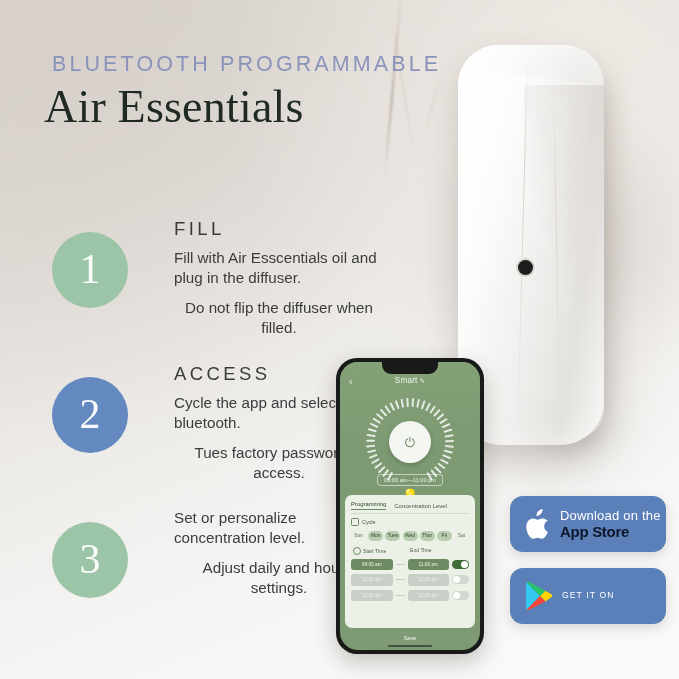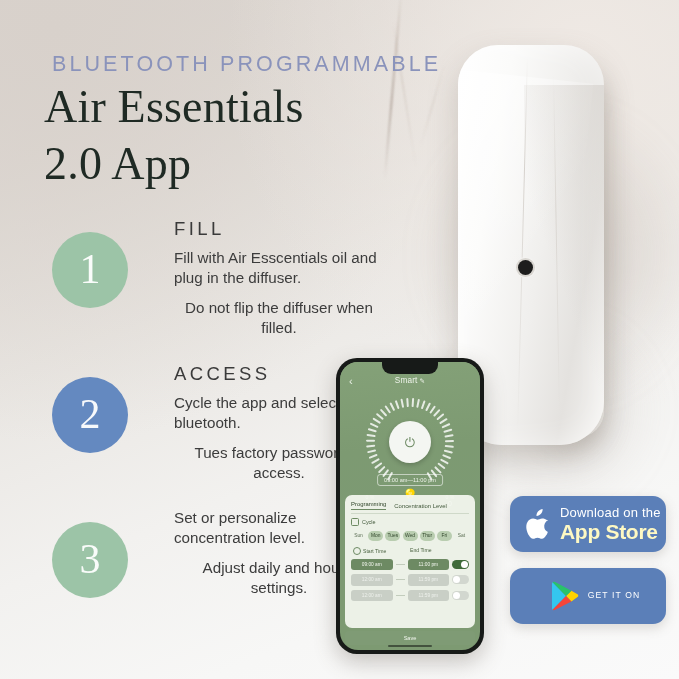--- a/index.html
+++ b/index.html
@@ -149,24 +149,24 @@
     background:linear-gradient(180deg,rgba(210,205,199,0),rgba(200,194,187,.5) 40%,rgba(210,205,199,0));
     transform:rotate(-1deg);}
   .sensor{position:absolute;left:66px;top:215px;width:15px;height:15px;border-radius:50%;
     background:#1d1d1d;box-shadow:0 0 0 2px #d9d6d1, 0 0 0 3px #f4f3f1;}
 
   
   .badge{position:absolute;left:510px;width:156px;height:56px;border-radius:13px;
     background:#5b7fb8;display:flex;align-items:center;gap:9px;padding-left:15px;
     box-sizing:border-box;box-shadow:0 4px 12px rgba(110,100,92,.22);}
   .badge-appstore{top:496px;}
-  .badge-gplay{top:568px;justify-content:center;}
+  .badge-gplay{top:568px;}
   .b-txt{display:flex;flex-direction:column;line-height:1;}
   .b-small{font-size:13px;color:#fff;letter-spacing:.2px;margin-bottom:2px;}
-  .b-big{font-size:21px;color:#fef9c3;font-weight:700;letter-spacing:-.3px;white-space:nowrap;}
+  .b-big{font-size:15px;color:#0f172a;font-weight:700;letter-spacing:-.3px;white-space:nowrap;}
   .b-small.caps{font-size:8.6px;letter-spacing:1.1px;}
 </style>
 </head>
 <body>
 
 <div class="canvas">
 
   <div class="bg"></div>
   <div class="marble-v1"></div>
   <div class="marble-v2"></div>
@@ -179,21 +179,20 @@
     <div class="d-body"></div>
     <div class="facet1"></div>
     <div class="edge"></div>
     <div class="edge2"></div>
     <div class="sensor"></div>
   </div>
 
   <div class="eyebrow">BLUETOOTH PROGRAMMABLE</div>
   <div class="title">
     <span class="l1">Air Essentials</span>
-    <span class="l2">2.0 App</span>
   </div>
 
   <div class="step step1">
     <div class="circle c-green">
       <span>1</span>
     </div>
     <div class="step-body">
       <p class="step-head">FILL</p>
       <p class="step-p">Fill with Air Esscentials oil and plug in the diffuser.</p>
       <p class="step-p">Do not flip the diffuser when filled.</p>

